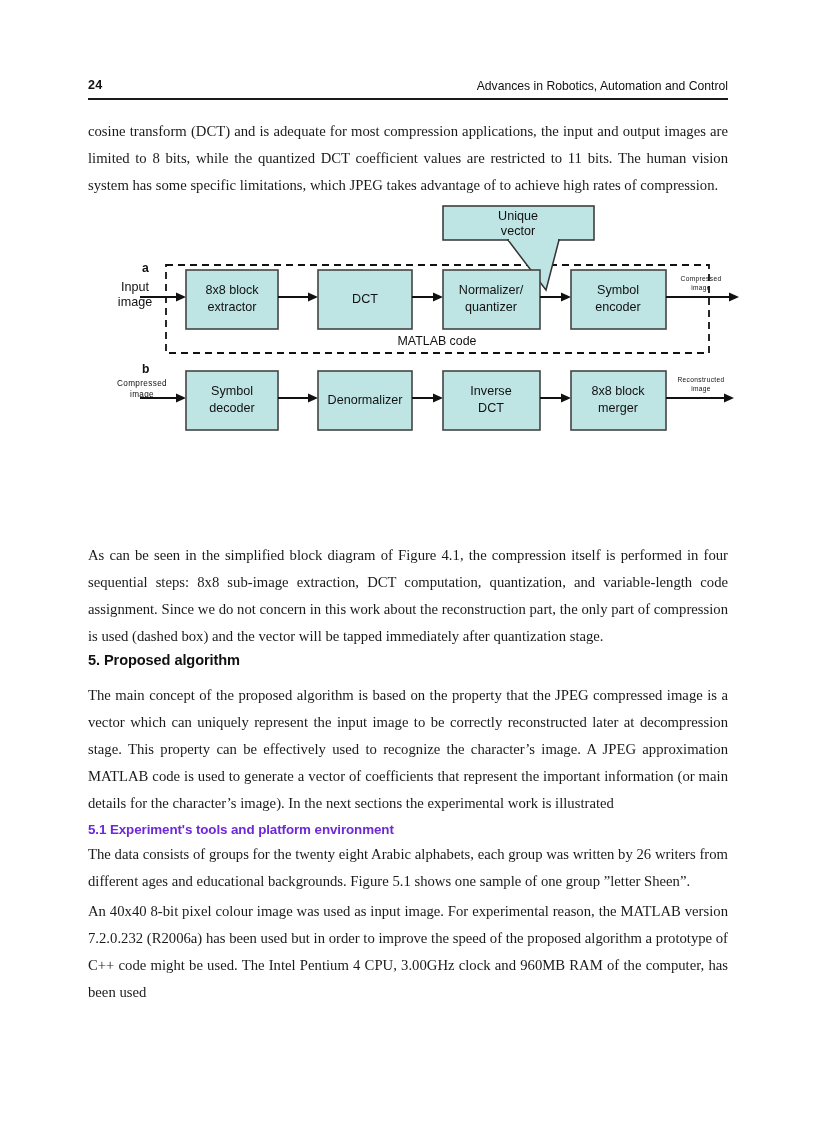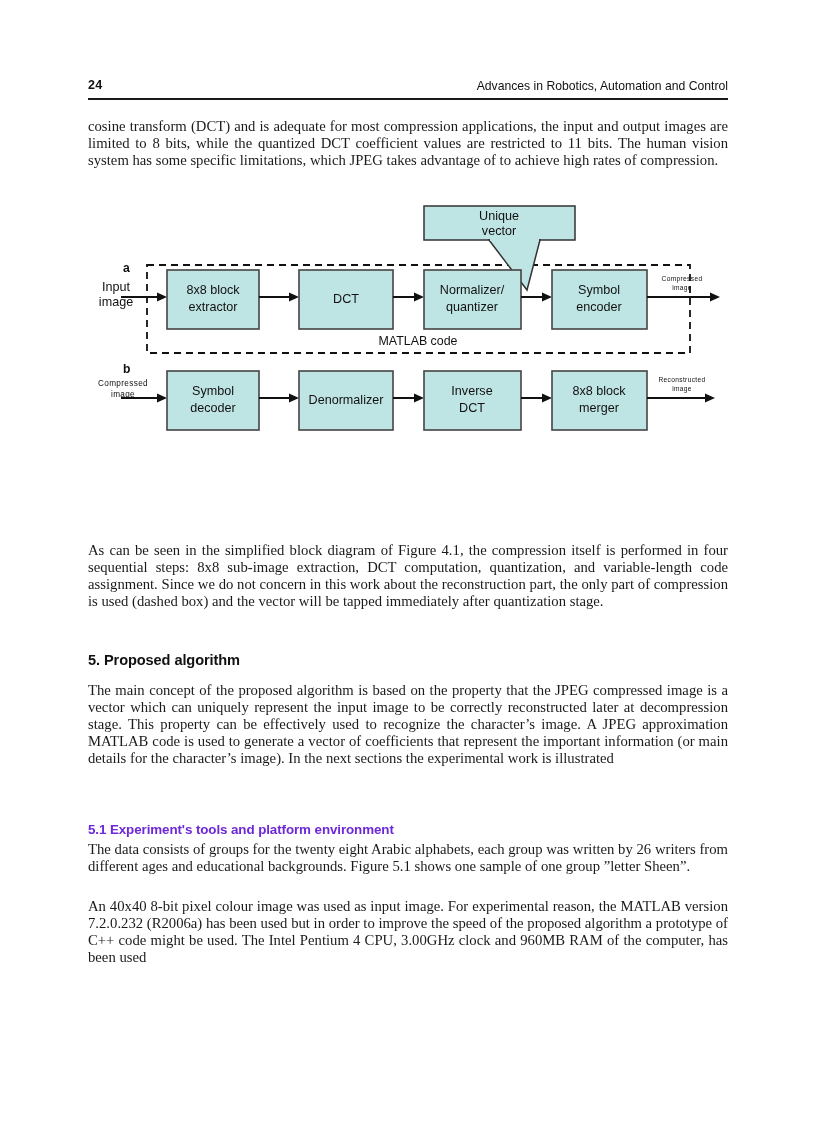--- a/index.html
+++ b/index.html
@@ -62,21 +62,21 @@
   
   .col {
     position: absolute;
     left: 88px;
     width: 640px;
   }
   p.body {
     margin: 0 0 0 0;
     font-family: "Liberation Serif", serif;
     font-size: 14.7px;
-    line-height: 17px;
+    line-height: 27px;
     text-align: justify;
     text-justify: inter-word;
     color: #1a1a1a;
   }
   h2.sec {
     margin: 0;
     font-family: "Liberation Sans", sans-serif;
     font-size: 14.6px;
     font-weight: bold;
     color: #111;
@@ -93,21 +93,21 @@
   .caption {
     font-family: "Liberation Serif", serif;
     font-size: 14.7px;
     line-height: 21px;
     color: #1a1a1a;
   }
 
   
   .figure {
     position: absolute;
-    left: 85px;
+    left: 104px;
     top: 196px;
     width: 648px;
     height: 250px;
   }
   .fig-svg { display: block; }
 
   .blk {
     fill: #bfe4e4;
     stroke: #444444;
     stroke-width: 1.6;

